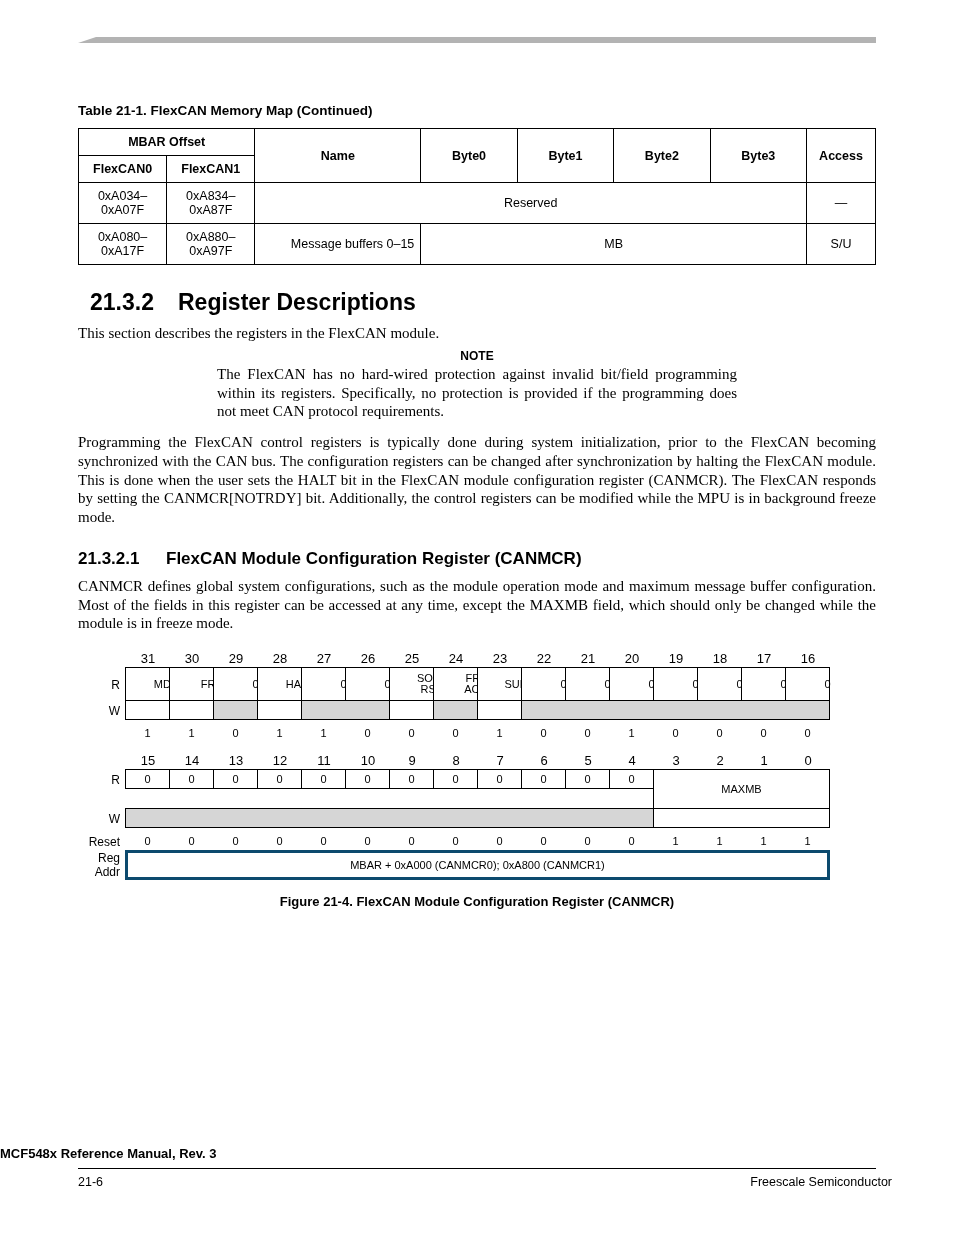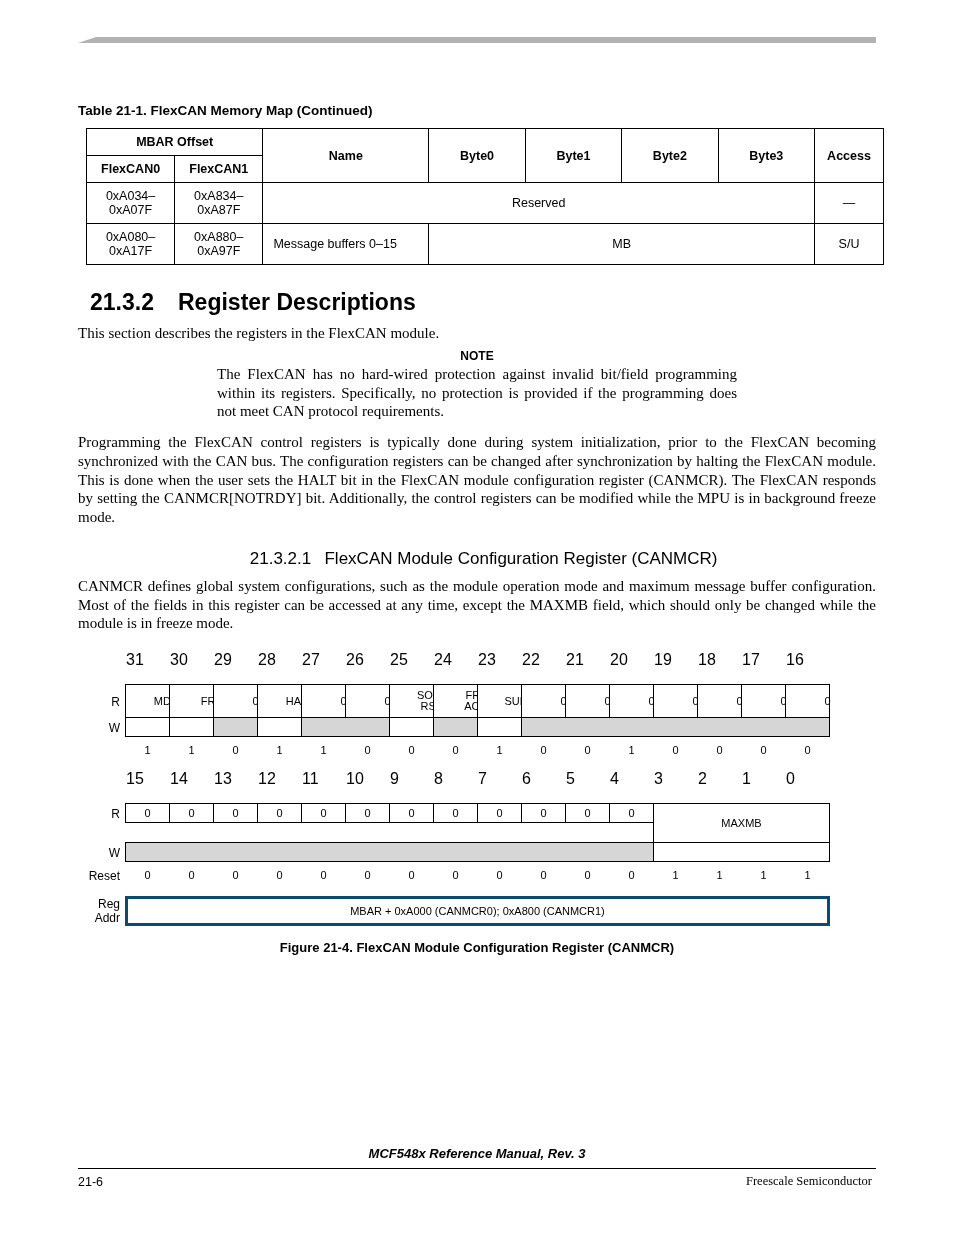--- a/index.html
+++ b/index.html
@@ -41,45 +41,43 @@
     font-family: Arial, Helvetica, sans-serif;
     font-weight: bold;
     font-size: 13.5px;
     margin-bottom: 10px;
   }
   table.memmap {
     border-collapse: collapse;
     width: 100%;
     font-family: Arial, Helvetica, sans-serif;
     font-size: 12.5px;
-    margin-left: 8px;
   }
   table.memmap th, table.memmap td {
     border: 1px solid #000;
     padding: 6px 6px;
     text-align: center;
     vertical-align: middle;
   }
   table.memmap th {
     font-weight: bold;
   }
 
   h2.section {
     font-family: Arial, Helvetica, sans-serif;
     font-weight: bold;
     font-size: 23px;
     margin: 24px 0 8px 12px;
   }
   h2.section .num { display:inline-block; width: 88px; }
   h3.subsection {
     font-family: Arial, Helvetica, sans-serif;
-    font-weight: normal;
+    font-weight: bold;
     font-size: 17px;
     margin: 22px 0 8px 0;
-    text-align: center;
   }
   h3.subsection .num { display:inline-block; width: 88px; }
 
   p.body {
     text-align: justify;
     margin: 6px 0;
     line-height: 1.25;
   }
   .note-wrap { margin-top: 6px; }
   .note-title {
@@ -101,21 +99,21 @@
     margin-top: 18px;
     font-family: Arial, Helvetica, sans-serif;
     font-size: 11.5px;
   }
   .reg-grid {
     display: grid;
     grid-template-columns: 48px repeat(16, 44px);
     align-items: center;
   }
   .rh { text-align: right; padding-right: 6px; font-size: 12px; }
-  .bitnum { font-size: 16px; padding-bottom: 16px;}
+  .bitnum { text-align: center; font-size: 13px; padding-bottom: 2px;}
   .cell {
     border: 1px solid #000;
     height: 20px;
     box-sizing: border-box;
     display: flex;
     align-items: center;
     justify-content: center;
     font-size: 11px;
     margin-left: -1px;
     margin-top: -1px;
@@ -131,44 +129,42 @@
     font-family: Arial, Helvetica, sans-serif;
     font-weight: bold;
     font-size: 13px;
     margin-top: 14px;
   }
 
   .footer-title {
     position: absolute;
     left: 0; right: 0;
     bottom: 74px;
-    text-align: center;
     font-family: Arial, Helvetica, sans-serif;
     font-weight: bold;
     font-size: 13px;
-    font-style: italic;
   }
   .footer-rule {
     position: absolute;
     left: 78px; right: 78px;
     bottom: 66px;
     border-top: 1px solid #000;
   }
   .footer-left {
     position: absolute;
     left: 78px;
     bottom: 46px;
     font-family: Arial, Helvetica, sans-serif;
     font-size: 12.5px;
   }
   .footer-right {
     position: absolute;
-    right: 82px;
+    right: 62px;
     bottom: 46px;
-    font-family: Liberation Serif, serif;
+    font-family: Liberation Sans, sans-serif;
     font-size: 12.5px;
   }
 </style>
 </head>
 <body>
 
 <div class="page">
   <div class="header-rule"></div>
   <div class="header-tri"></div>
 
@@ -193,21 +189,21 @@
       </tr>
       <tr>
         <td>0xA034–0xA07F</td>
         <td>0xA834–0xA87F</td>
         <td colspan="5">Reserved</td>
         <td>—</td>
       </tr>
       <tr>
         <td>0xA080–0xA17F</td>
         <td>0xA880–0xA97F</td>
-        <td style="text-align:left; padding-left:10px">Message buffers 0–15</td>
+        <td style="text-align:right; padding-left:10px">Message buffers 0–15</td>
         <td colspan="4">MB</td>
         <td>S/U</td>
       </tr>
     </tbody>
       </table>
 
     <h2 class="section">
       <span class="num">21.3.2</span><span>Register Descriptions</span>
     </h2>
 
@@ -359,21 +355,21 @@
         <div class="cell">0</div>
         <div class="cell">0</div>
         <div class="cell">0</div>
         <div class="cell">0</div>
         <div class="cell">1</div>
         <div class="cell">1</div>
         <div class="cell">1</div>
         <div class="cell">1</div>
       </div>
 
-      <div class="reg-grid" style="margin-top:12px">
+      <div class="reg-grid" style="margin-top:0">
         <div class="rh" style="line-height:1.1">Reg Addr</div>
         <div class="cell" style="grid-column: span 16; border:3px solid #0c4a6e; height:30px">MBAR + 0xA000 (CANMCR0); 0xA800 (CANMCR1)</div>
       </div>
 
     </div>
 
     <div class="fig-caption">Figure 21-4. FlexCAN Module Configuration Register (CANMCR)</div>
 
   </div>
 

